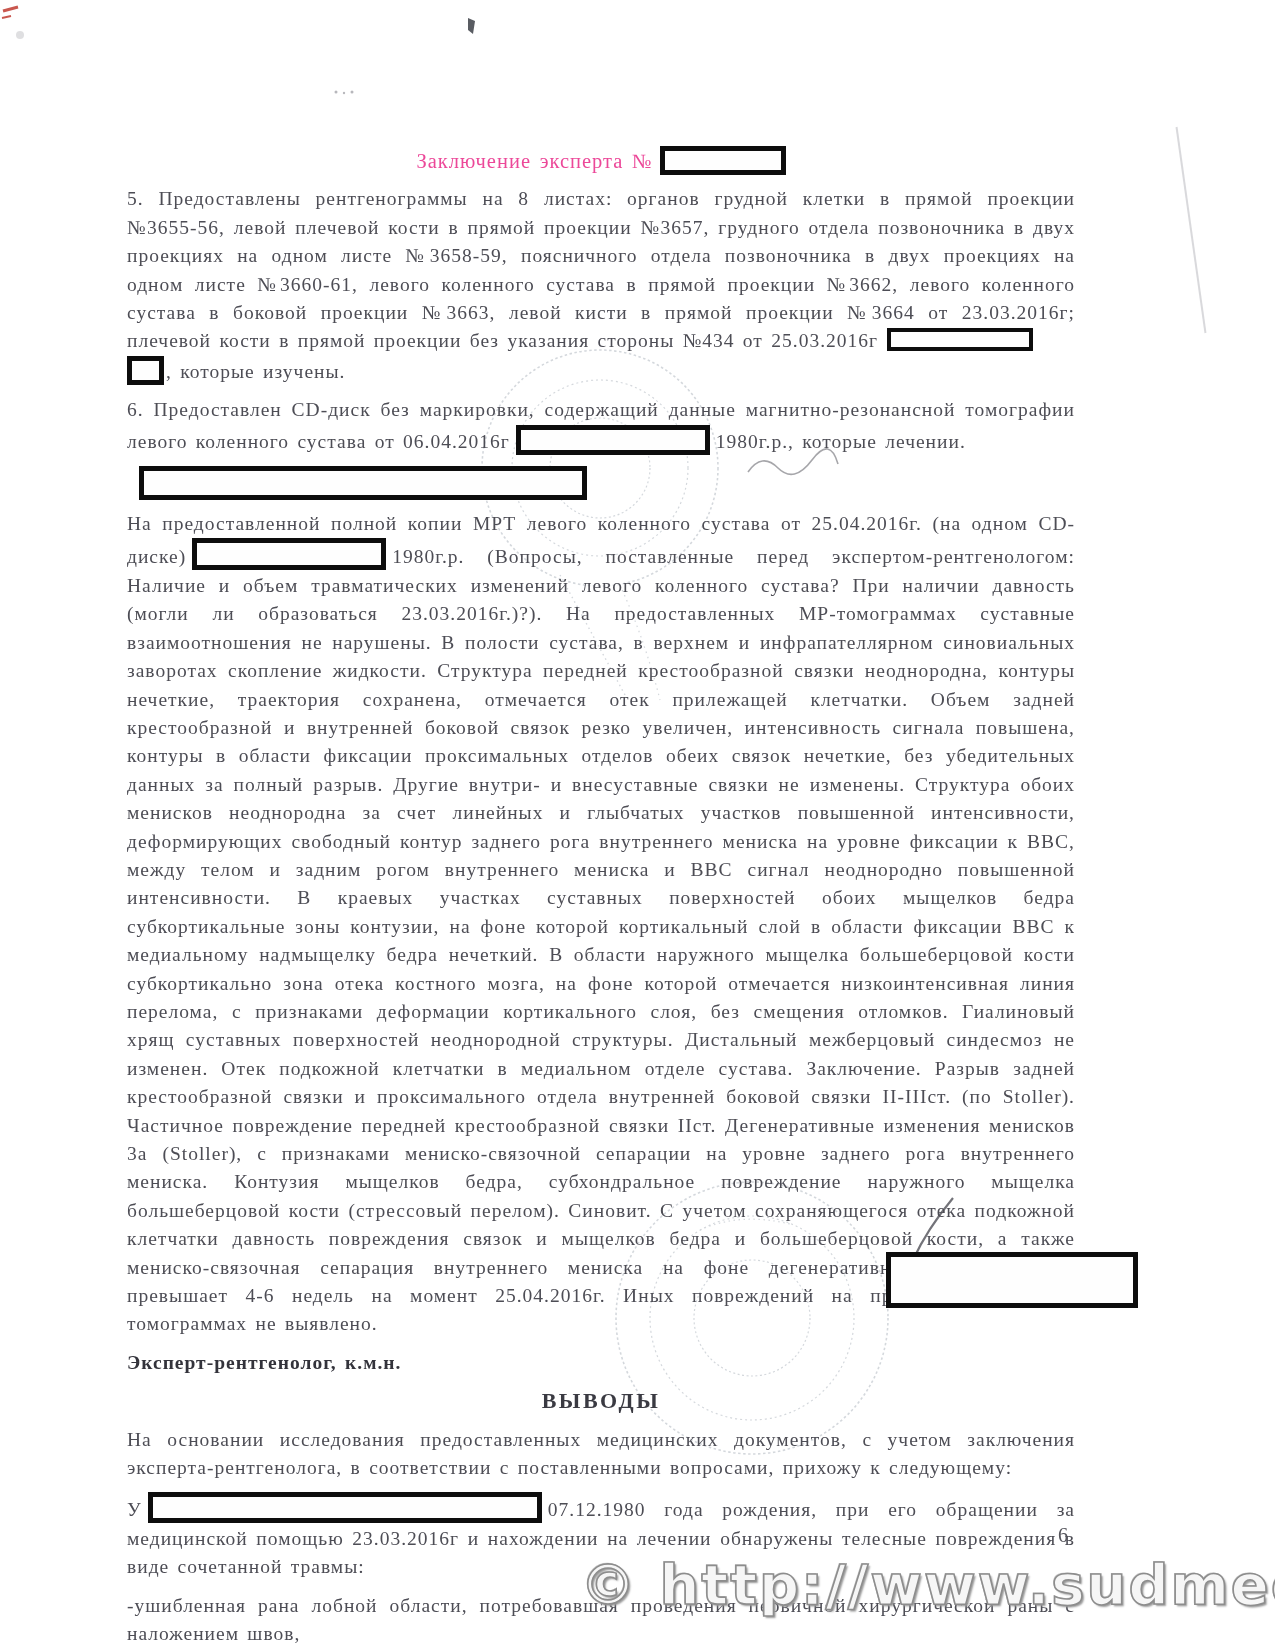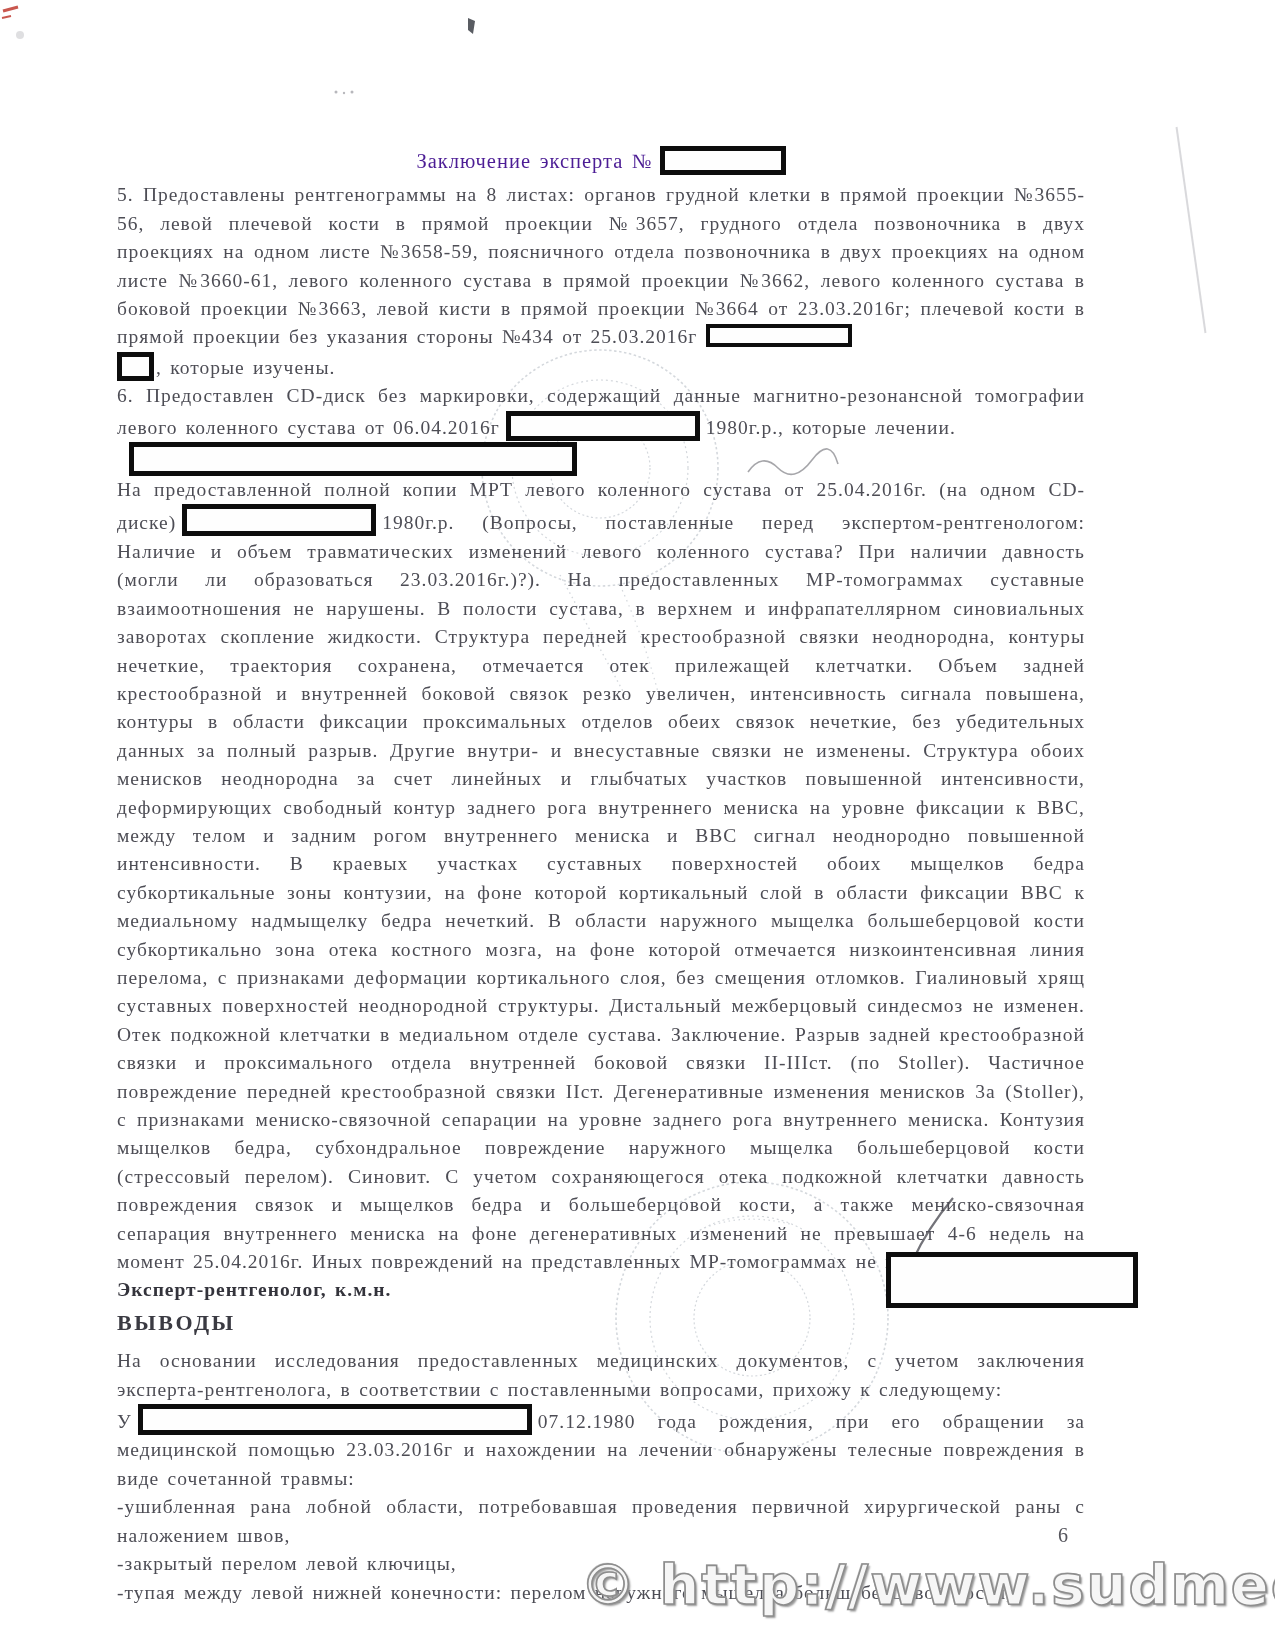--- a/index.html
+++ b/index.html
@@ -7,25 +7,25 @@
     width:1275px;height:1650px;position:relative;overflow:hidden;
     background:#ffffff;
     font-family:"Liberation Serif","DejaVu Serif",serif;
   }
   .page{position:absolute;inset:0;}
   .content{
     position:absolute;left:117px;top:146px;width:968px;
     font-size:19.5px;line-height:28.4px;color:#4d4d55;
     letter-spacing:1px;word-spacing:2.5px;
   }
-  .title-line{text-align:center;white-space:nowrap;margin-bottom:6px;color:#4c1d95;font-size:20.5px;}
-  .para{margin:0;text-align:justify;}
+  .title-line{text-align:center;white-space:nowrap;margin-bottom:6px;color:#ec4899;font-size:20.5px;}
+  .para{margin:10px;text-align:justify;}
   .bold{font-weight:bold;color:#33333b;}
   .heading-conclusions{
-    font-weight:bold;color:#3a3a42;font-size:22px;
+    text-align:center;font-weight:bold;color:#3a3a42;font-size:22px;
     letter-spacing:2.5px;margin:4px 0 10px 0;
   }
   
   .rb{display:inline-block;background:#fefefe;border:5px solid #0d0d0d;vertical-align:-7px;}
   .rb-title{width:116px;height:19px;margin-left:7px;}
   .rb-p5end{width:138px;height:15px;border-width:4px;vertical-align:-4px;margin-left:9px;}
   .rb-small{width:27px;height:19px;margin-right:2px;}
   .rb-p6{width:184px;height:20px;margin:0 6px;}
   .rb-expert{width:438px;height:24px;margin-left:12px;vertical-align:-9px;}
   .rb-diske{width:184px;height:22px;margin:0 6px;}

